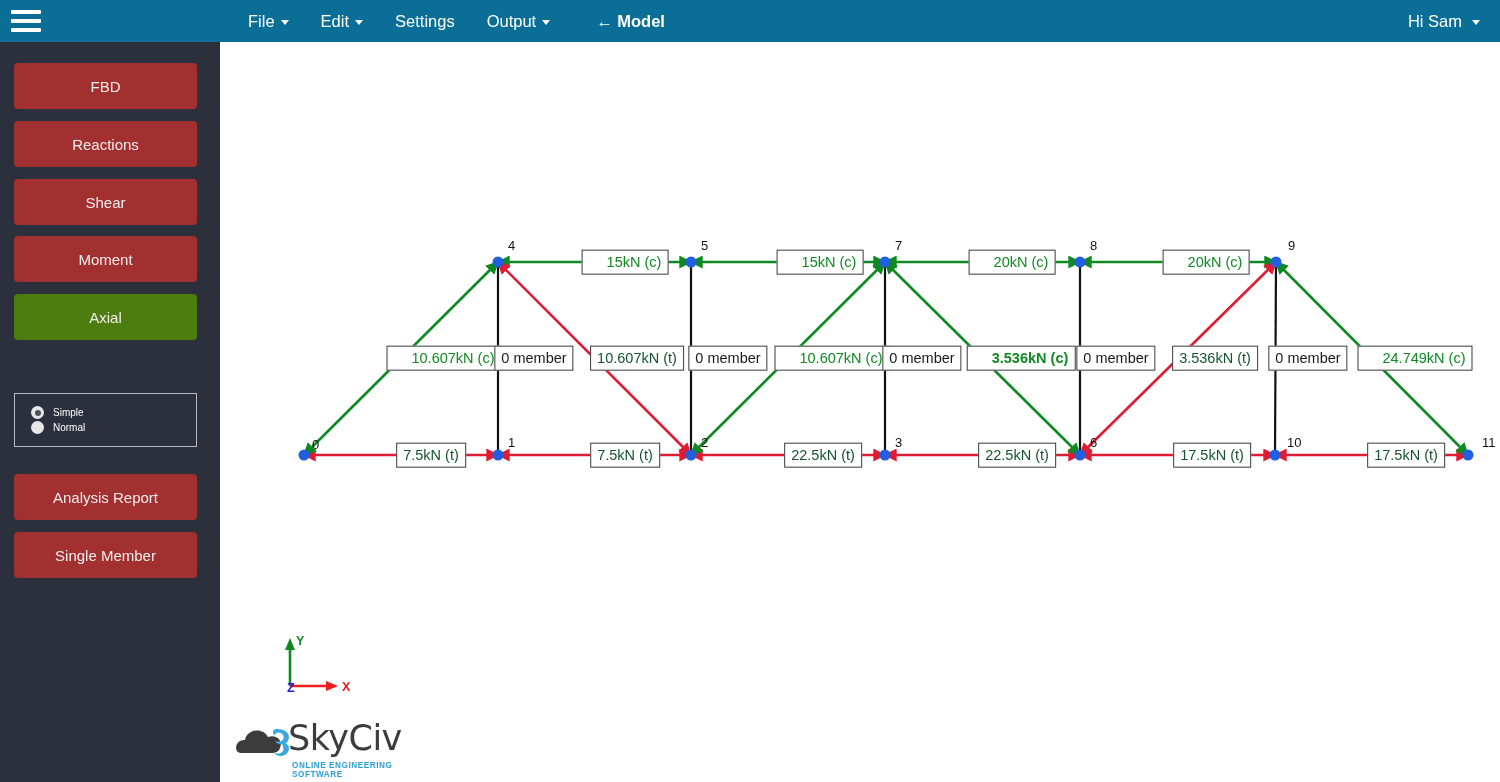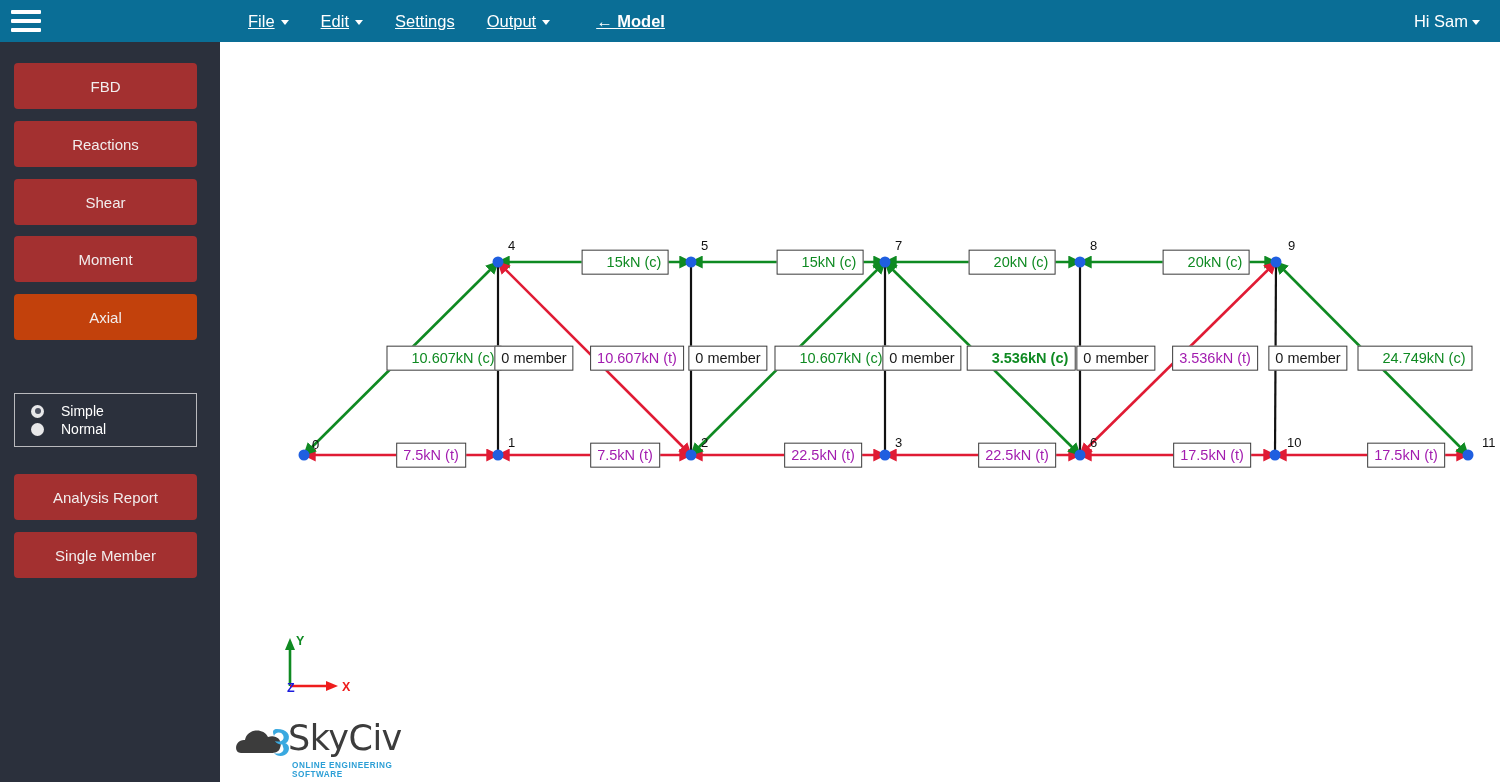--- a/index.html
+++ b/index.html
@@ -20,83 +20,83 @@
   #hamburger {
     width: 52px; height: 42px; display: flex; flex-direction: column;
     justify-content: center; align-items: center; gap: 5px; cursor: pointer;
   }
   #hamburger span {
     display: block; width: 30px; height: 4px; background: #ffffff; border-radius: 1px;
   }
   .menu-group { display: flex; align-items: center; margin-left: 180px; gap: 0; }
   .menu-item {
     color: #ffffff; font-size: 16.5px; padding: 5px 16px; cursor: pointer;
-    white-space: nowrap; display: flex; align-items: center; gap: 6px; text-decoration: underline;
+    white-space: nowrap; display: flex; align-items: center; gap: 6px;
   }
   .caret {
     width: 0; height: 0; border-left: 4.5px solid transparent;
     border-right: 4.5px solid transparent; border-top: 5px solid #ffffff;
     display: inline-block; margin-top: 2px;
   }
   .menu-item.model { margin-left: 14px; font-weight: bold; }
   #user-menu {
     margin-left: auto; color: #ffffff; font-size: 16.5px; padding: 5px 20px 5px 10px;
-    display: flex; align-items: center; gap: 4px; cursor: pointer;
+    display: flex; align-items: center; gap: 10px; cursor: pointer;
   }
 
   
   #sidebar {
     position: absolute; left: 0; top: 42px; width: 220px; height: 740px;
     background: #2b303c;
   }
   .side-btn {
     position: absolute; left: 14px; width: 183px; height: 46px;
     background: #a33030; color: #f2eded; border-radius: 4px;
     display: flex; align-items: center; justify-content: center;
     font-size: 15px; cursor: pointer; border: none;
     font-family: "Liberation Sans", sans-serif;
   }
-  .side-btn.active { background: #c2410c; }
+  .side-btn.active { background: #4d7c0f; }
 
   #radio-box {
     position: absolute; left: 14px; top: 351px; width: 183px; height: 54px;
     border: 1px solid #b9b9bd; background: transparent;
     display: flex; flex-direction: column; justify-content: center;
     padding-left: 16px; gap: 2px;
   }
   .radio-row { display: flex; align-items: center; gap: 9px; cursor: pointer; }
   .radio-dot {
     width: 13px; height: 13px; border-radius: 50%; background: #e8e8ea;
     display: flex; align-items: center; justify-content: center; flex: none;
   }
   .radio-dot.selected::after {
     content: ''; width: 6px; height: 6px; border-radius: 50%; background: #4c5160;
   }
-  .radio-label { color: #ffffff; font-size: 14px; margin-left: 8px; }
+  .radio-label { color: #ffffff; font-size: 10px; }
 
   
   #canvas {
     position: absolute; left: 220px; top: 42px; width: 1280px; height: 740px;
     background: #ffffff; overflow: hidden;
   }
   #truss-svg { position: absolute; left: 0; top: 0; }
 
   .node-num {
     font-family: "Liberation Sans", sans-serif; font-size: 13px; fill: #111111;
   }
 
   
   .flabel {
     position: absolute; transform: translate(-50%, -50%);
     background: #ffffff; border: 1.4px solid #3a3a3a;
     padding: 3px 6px; font-size: 14.5px; white-space: nowrap;
     font-family: "Liberation Sans", sans-serif; line-height: 1.15;
   }
   .flabel.c { color: #0f8a22; padding-left: 24px; }
-  .flabel.t { color: #a21caf; }
+  .flabel.t { color: #14532d; }
   .flabel.z { color: #1a1a1a; }
 
   
   #axis-triad { position: absolute; left: 58px; top: 588px; width: 110px; height: 70px; }
   .axis-label { font-size: 12.5px; font-weight: bold; font-family: "Liberation Sans", sans-serif; }
 
   
   #logo { position: absolute; left: 10px; top: 673px; width: 180px; height: 70px; }
   #logo-text {
     position: absolute; left: 58px; top: 3px; font-size: 35px; color: #3c3c3c;

